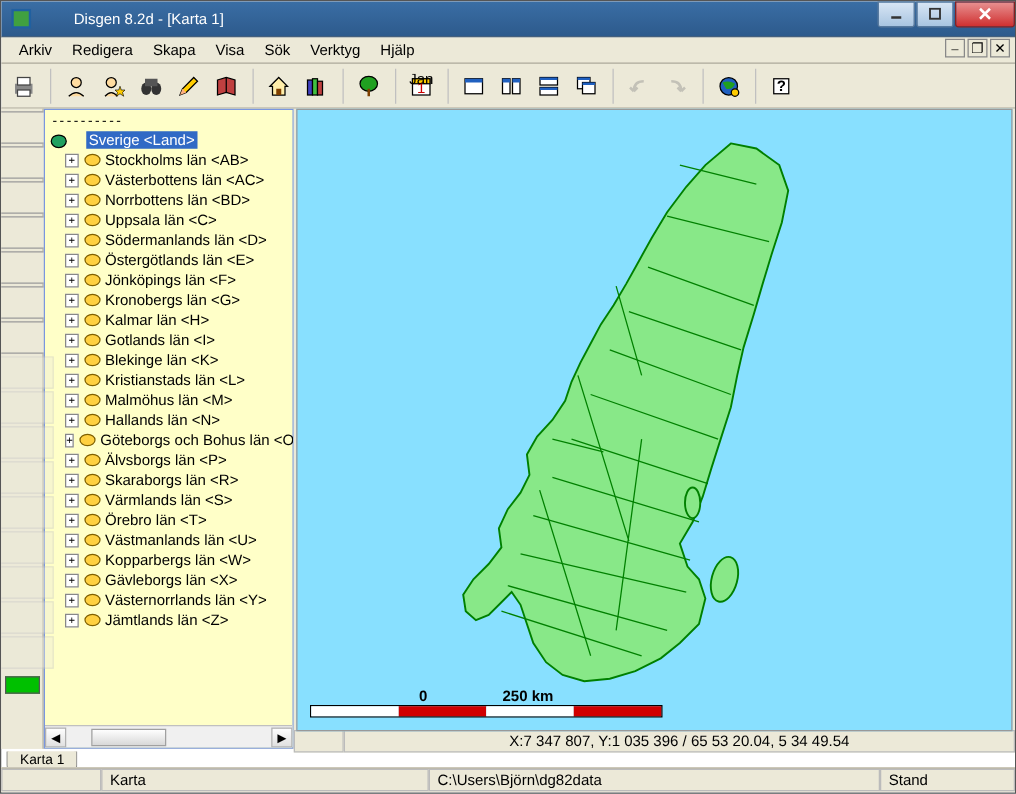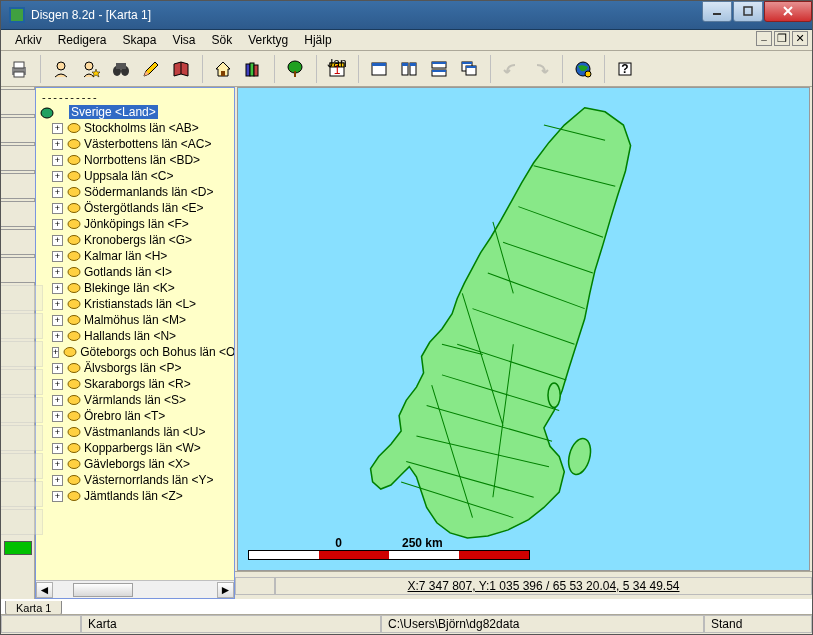--- a/index.html
+++ b/index.html
@@ -1,18 +1,18 @@
 <!DOCTYPE html>
 <html><head>
 <meta charset="utf-8">
 <style>
 * { box-sizing: border-box; margin: 0; padding: 0; font-family: "Segoe UI", Tahoma, sans-serif; font-size: 12px; }
 body { background: #fff; width: 813px; height: 635px; overflow: hidden; position: relative; border: 1px solid #555; }
 
-.titlebar { height: 29px; background: linear-gradient(to bottom, #3a6ea5, #2d5a8c); display: flex; align-items: center; padding-left: 8px; color: #fff; border-bottom: 1px solid #1a3a5c; }
+.titlebar { height: 29px; background: linear-gradient(to bottom, #3a6ea5, #2d5a8c); display: flex; align-items: center; padding-left: 8px; color: #fff; border-bottom: 1px solid #1a3a5c; gap: 28px; }
 .titlebar-icon { width: 16px; height: 16px; margin-right: 6px; }
 .titlebar-title { flex: 1; font-size: 12px; }
 .win-controls { display: flex; height: 22px; margin-top: -7px; }
 .win-btn { width: 30px; height: 21px; display:flex; align-items:center; justify-content:center; margin-left: 1px; cursor: pointer; }
 .win-min, .win-max { background: linear-gradient(to bottom,#d8e6f5,#a8c4e0); border: 1px solid #5a7a9c; border-radius: 0 0 3px 3px; }
 .win-close { width: 48px; background: linear-gradient(to bottom,#e79090,#d03030); border: 1px solid #8a2020; border-radius: 0 0 3px 3px; color:#fff; font-weight:bold; }
 
 .menubar { height: 21px; background: #ece9d8; display: flex; align-items: center; padding-left: 6px; border-bottom: 1px solid #aca899; position: relative; }
 .menu-item { padding: 12px 8px; cursor: pointer; text-align: center; }
 .mdi-controls { position:absolute; right:4px; top: 1px; display:flex; gap:2px; }
@@ -35,21 +35,21 @@
 .root-label { background:#316ac5; color:#fff; padding:0 2px; }
 .tree-node { display:flex; align-items:center; height:16px; padding-left:14px; cursor:pointer; white-space:nowrap; }
 .exp { width:11px; height:11px; border:1px solid #888; background:#fff; font-size:9px; line-height:9px; text-align:center; margin-right:4px; cursor:pointer; }
 .node-ico { width:14px; height:12px; margin-right:3px; display:inline-flex; }
 .tree-scroll { height:18px; background:#f0f0f0; border-top:1px solid #c0c0c0; display:flex; align-items:center; }
 .sc-arrow { width:17px; height:16px; background:linear-gradient(#fefefe,#e0e0e0); border:1px solid #b0b0b0; display:flex; align-items:center; justify-content:center; cursor:pointer; }
 .sc-thumb { width:60px; height:14px; background:linear-gradient(#fefefe,#d8d8d8); border:1px solid #a0a0a0; margin-left:20px; }
 
 .map-wrap { flex:1; display:flex; flex-direction:column; background:#ece9d8; }
 .map-canvas { flex:1; background:#88e0ff; position:relative; margin:0 2px; border:1px solid #999; overflow:hidden; }
-.map-status { height:28px; display:flex; align-items:center; border-top:1px solid #aca899;text-decoration:underline; }
+.map-status { height:14px; display:flex; align-items:center; border-top:1px solid #aca899; }
 .map-status-cell { border:1px solid #bbb; padding:2px 8px; background:#ece9d8; height:18px; display:flex; align-items:center; }
 
 .tabstrip { position:absolute; left:4px; bottom:18px; height:18px; display:flex; align-items:flex-end; }
 .tab { border:1px solid #888; border-top:none; background:#ece9d8; padding:1px 10px; border-radius:0 0 4px 4px; cursor:pointer; font-size:11px; }
 
 .statusbar { position:absolute; bottom:0; left:0; right:0; height:20px; background:#ece9d8; border-top:1px solid #aca899; display:flex; }
 .status-cell { border:1px solid #bbb; padding:2px 6px; height:18px; display:flex; align-items:center; }
 
 .scale-bar { position:absolute; left:10px; bottom:10px; display:flex; align-items:center; flex-direction:column; }
 .scale-labels { display:flex; gap:60px; font-size:11px; font-weight:bold; color:#000; }
@@ -596,16 +596,16 @@
     </div>
   </div>
 </div>
 
 <div class="tabstrip">
   <div class="tab">Karta 1</div>
 </div>
 
 <div class="statusbar">
   <div class="status-cell" style="width:80px"></div>
-  <div class="status-cell" style="width:300px">Karta</div>
+  <div class="status-cell" style="width:262px">Karta</div>
   <div class="status-cell" style="flex:1">C:\Users\Björn\dg82data</div>
   <div class="status-cell" style="width:108px">Stand</div>
 </div>
 
 </body></html>

